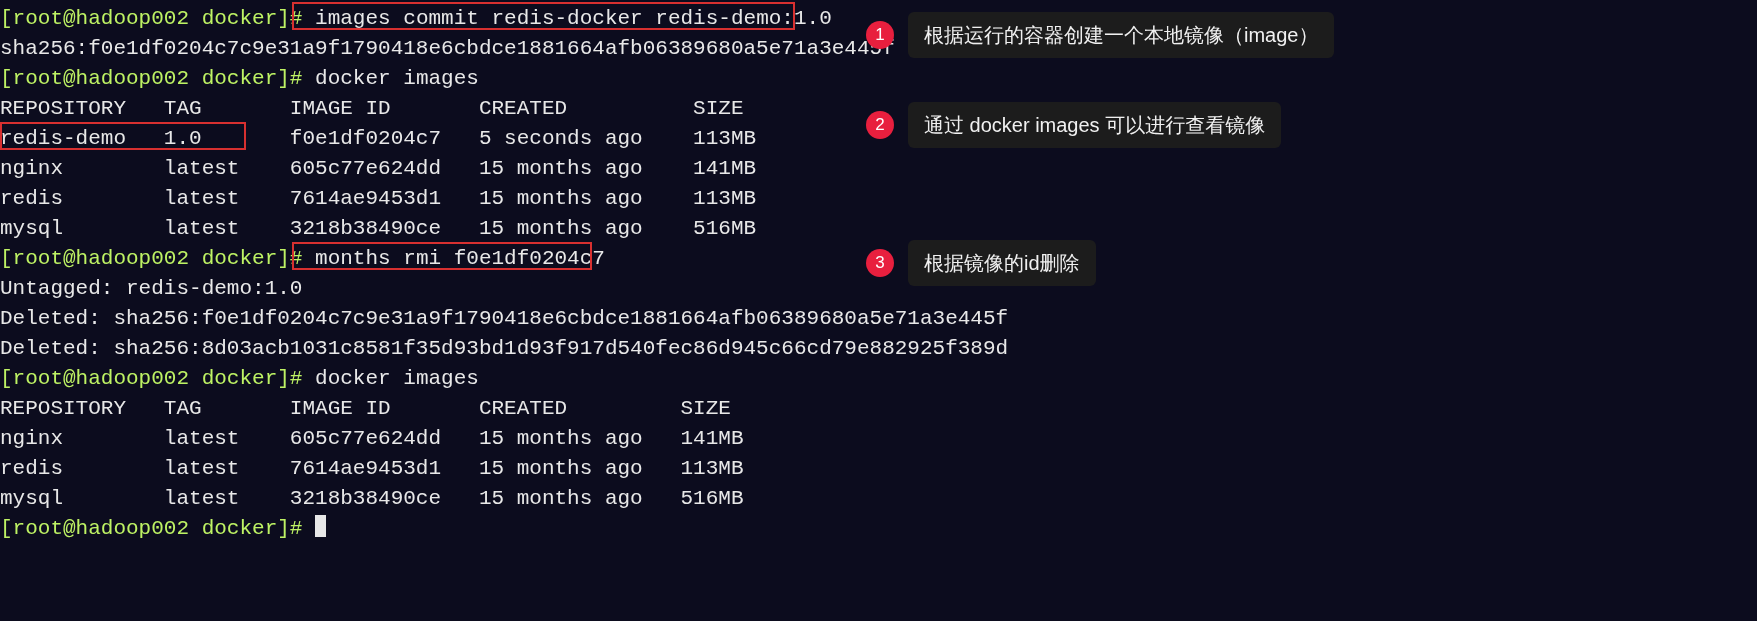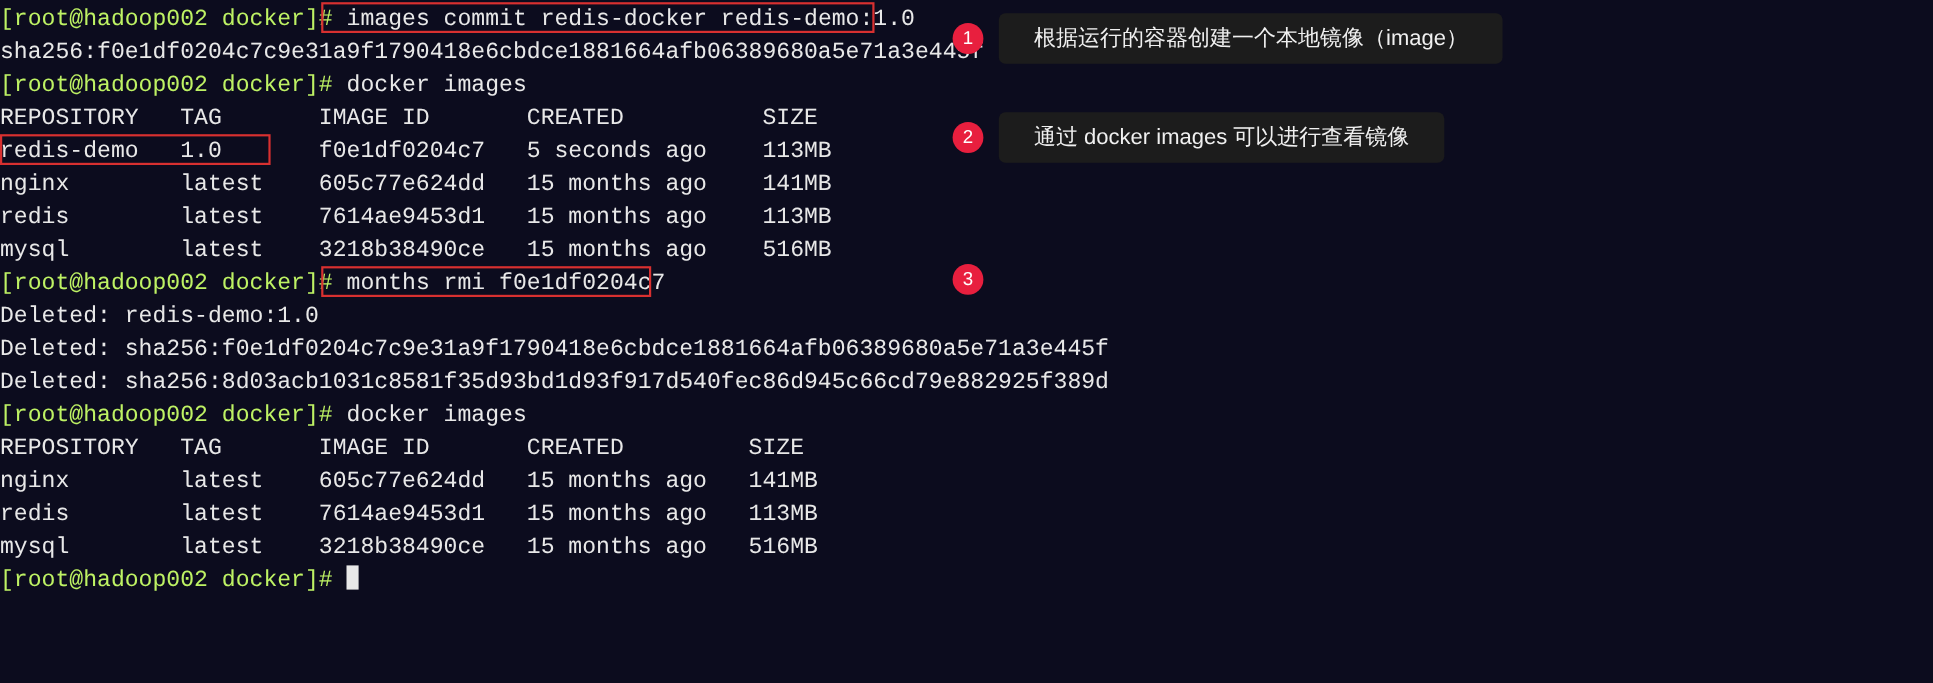--- a/index.html
+++ b/index.html
@@ -45,21 +45,21 @@
       display: flex;
       align-items: center;
       justify-content: center;
       font-family: Arial, sans-serif;
       font-size: 17px;
       font-weight: 400;
     }
     .anno-bubble {
       background: #1c1c1c;
       color: #f0f0f0;
-      padding: 8px 32px;
+      padding: 8px 16px;
       border-radius: 6px;
       font-family: 'Microsoft YaHei', 'PingFang SC', Arial, sans-serif;
       font-size: 20px;
       white-space: nowrap;
     }
     .cursor {
       display: inline-block;
       width: 11px;
       height: 22px;
       background: #e8e8e8;
@@ -72,21 +72,21 @@
 
 <div class="term-line"><span class="gray">[root@hadoop002 docker]# </span><span>images commit redis-docker redis-demo:1.0</span></div>
 <div class="term-line">sha256:f0e1df0204c7c9e31a9f1790418e6cbdce1881664afb06389680a5e71a3e445f</div>
 <div class="term-line"><span class="gray">[root@hadoop002 docker]# </span><span>docker images</span></div>
 <div class="term-line">REPOSITORY   TAG       IMAGE ID       CREATED          SIZE</div>
 <div class="term-line">redis-demo   1.0       f0e1df0204c7   5 seconds ago    113MB</div>
 <div class="term-line">nginx        latest    605c77e624dd   15 months ago    141MB</div>
 <div class="term-line">redis        latest    7614ae9453d1   15 months ago    113MB</div>
 <div class="term-line">mysql        latest    3218b38490ce   15 months ago    516MB</div>
 <div class="term-line"><span class="gray">[root@hadoop002 docker]# </span><span>months rmi f0e1df0204c7</span></div>
-<div class="term-line">Deleted: redis-demo:1.0</div>
+<div class="term-line">Untagged: redis-demo:1.0</div>
 <div class="term-line">Deleted: sha256:f0e1df0204c7c9e31a9f1790418e6cbdce1881664afb06389680a5e71a3e445f</div>
 <div class="term-line">Deleted: sha256:8d03acb1031c8581f35d93bd1d93f917d540fec86d945c66cd79e882925f389d</div>
 <div class="term-line"><span class="gray">[root@hadoop002 docker]# </span><span>docker images</span></div>
 <div class="term-line">REPOSITORY   TAG       IMAGE ID       CREATED         SIZE</div>
 <div class="term-line">nginx        latest    605c77e624dd   15 months ago   141MB</div>
 <div class="term-line">redis        latest    7614ae9453d1   15 months ago   113MB</div>
 <div class="term-line">mysql        latest    3218b38490ce   15 months ago   516MB</div>
 <div class="term-line"><span class="gray">[root@hadoop002 docker]# </span><span class="cursor"></span></div>
 
 <div class="red-box1" style="left:292px; top:2px; width:503px; height:28px;"></div>
@@ -96,13 +96,14 @@
 <div class="annotation" style="left:866px; top:12px;">
   <div class="anno-num">1</div>
   <div class="anno-bubble">根据运行的容器创建一个本地镜像（image）</div>
 </div>
 <div class="annotation" style="left:866px; top:102px;">
   <div class="anno-num">2</div>
   <div class="anno-bubble">通过 docker images 可以进行查看镜像</div>
 </div>
 <div class="annotation" style="left:866px; top:240px;">
   <div class="anno-num">3</div>
+  <div class="anno-bubble">根据镜像的id删除</div>
 </div>
 
 </body></html>

